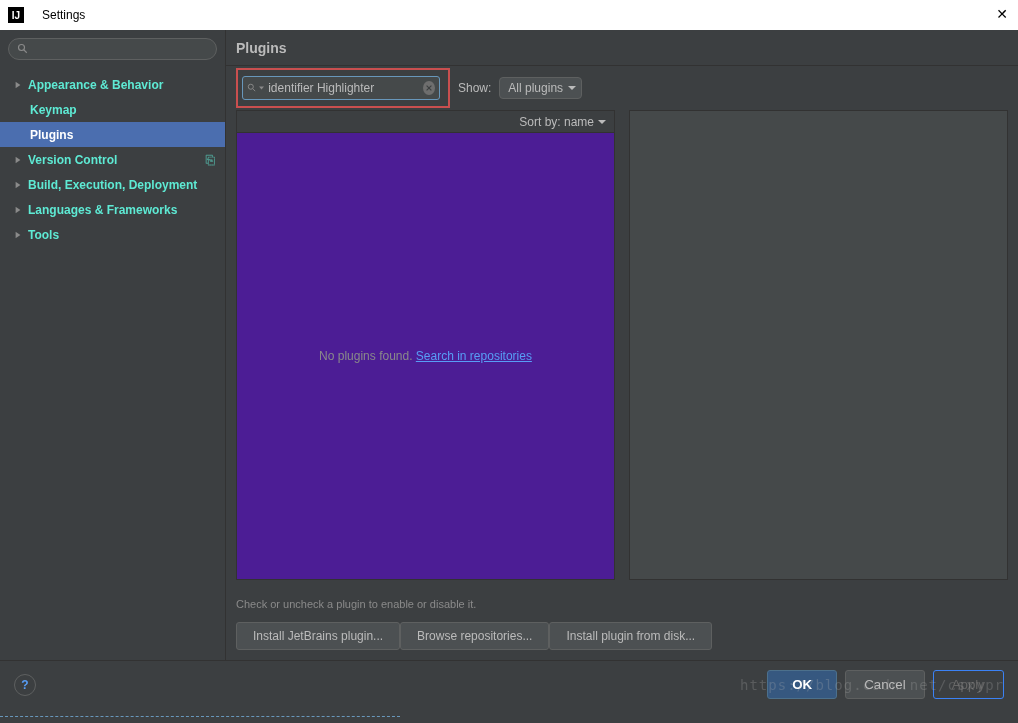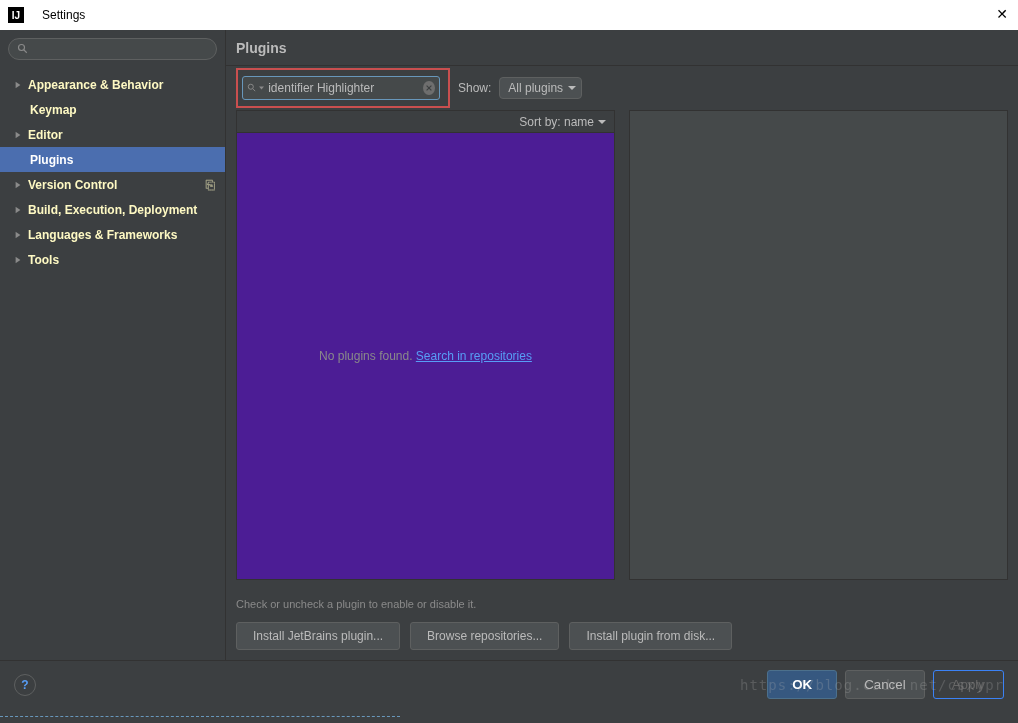--- a/index.html
+++ b/index.html
@@ -10,21 +10,21 @@
     .titlebar-text { color: #000; font-size: 12px; }
     .titlebar-close { position: absolute; right: 10px; top: 6px; font-size: 14px; color: #000; cursor: pointer; }
     
     .main-area { display: flex; height: 630px; }
     
     .sidebar { width: 226px; background: #3c3f41; border-right: 1px solid #323232; }
     .sidebar-search { margin: 8px; height: 22px; background: #45494a; border: 1px solid #5e6060; border-radius: 11px; display: flex; align-items: center; padding: 0 8px; }
     .sidebar-search svg { width: 12px; height: 12px; }
     
     .tree { padding-top: 4px; }
-    .tree-item { height: 25px; display: flex; align-items: center; padding-left: 14px; cursor: pointer; color: #fef9c3; }
+    .tree-item { height: 25px; display: flex; align-items: center; padding-left: 14px; cursor: pointer; color: #5eead4; }
     .tree-item.bold { font-weight: bold; }
     .tree-item.selected { background: #4b6eaf; color: #ffffff; }
     .tree-item.child { padding-left: 30px; }
     .tree-arrow { width: 10px; margin-right: 4px; display: inline-flex; }
     .tree-arrow svg { width: 8px; height: 8px; }
     .tree-item-icon-right { margin-left: auto; margin-right: 10px; opacity: 0.5; }
     
     .content { flex: 1; display: flex; flex-direction: column; }
     .content-header { height: 36px; display: flex; align-items: center; padding-left: 10px; font-size: 14px; font-weight: bold; color: #bbbbbb; border-bottom: 1px solid #323232; }
     
@@ -42,21 +42,21 @@
     .panel.left { flex: 1; }
     .panel.right { flex: 1; background: #45494a; }
     .sort-row { height: 22px; display: flex; align-items: center; justify-content: flex-end; padding-right: 8px; background: #3c3f41; color: #bbbbbb; border-bottom: 1px solid #323232; }
     .sort-link { cursor: pointer; display: flex; align-items: center; gap: 4px; }
     .sort-link::after { content: ''; border-left: 4px solid transparent; border-right: 4px solid transparent; border-top: 4px solid #bbbbbb; }
     .panel-body { flex: 1; display: flex; align-items: center; justify-content: center; color: #8a8a8a; }
     .search-link { color: #589df6; text-decoration: underline; cursor: pointer; }
     
     .hint-row { padding: 8px 10px; color: #8a8a8a; font-size: 11px; }
     
-    .button-row { display: flex; gap: 10px; padding: 4px 10px 10px 10px; }
+    .button-row { display: flex; padding: 4px 10px 10px 10px; }
     .btn { background: #4c5052; border: 1px solid #5e6060; border-radius: 3px; padding: 6px 16px; color: #bbbbbb; cursor: pointer; font-size: 12px; }
     
     .footer { height: 48px; border-top: 1px solid #323232; display: flex; align-items: center; padding: 0 14px; }
     .help-icon { width: 22px; height: 22px; border-radius: 50%; border: 1px solid #5e6060; display: flex; align-items: center; justify-content: center; color: #589df6; font-weight: bold; cursor: pointer; }
     .footer-right { margin-left: auto; display: flex; gap: 8px; }
     .btn-ok { background: #365880; border: 1px solid #4c708c; color: #fff; font-weight: bold; padding: 6px 24px; border-radius: 3px; cursor: pointer; }
     .btn-cancel { background: #4c5052; border: 1px solid #5e6060; color: #bbbbbb; padding: 6px 18px; border-radius: 3px; cursor: pointer; text-align: center; }
     .btn-apply { background: transparent; border: 1px solid #3b82f6; color: #666; padding: 6px 18px; border-radius: 3px; }
     
     .watermark { position: absolute; right: 14px; bottom: 30px; color: rgba(180,180,180,0.25); font-family: monospace; font-size: 14px; letter-spacing: 1px; pointer-events: none; }
@@ -83,28 +83,20 @@
         <div class="tree-item bold">
           <span class="tree-arrow">
             <svg viewBox="0 0 10 10">
               <polygon points="2,1 8,5 2,9" fill="#8a8a8a"></polygon>
             </svg>
           </span>
           <span>Appearance &amp; Behavior</span>
         </div>
         <div class="tree-item bold child">
           <span>Keymap</span>
-        </div>
-        <div class="tree-item bold">
-          <span class="tree-arrow">
-            <svg viewBox="0 0 10 10">
-              <polygon points="2,1 8,5 2,9" fill="#8a8a8a"></polygon>
-            </svg>
-          </span>
-          <span>Editor</span>
         </div>
         <div class="tree-item bold selected child">
           <span>Plugins</span>
         </div>
         <div class="tree-item bold">
           <span class="tree-arrow">
             <svg viewBox="0 0 10 10">
               <polygon points="2,1 8,5 2,9" fill="#8a8a8a"></polygon>
             </svg>
           </span>

